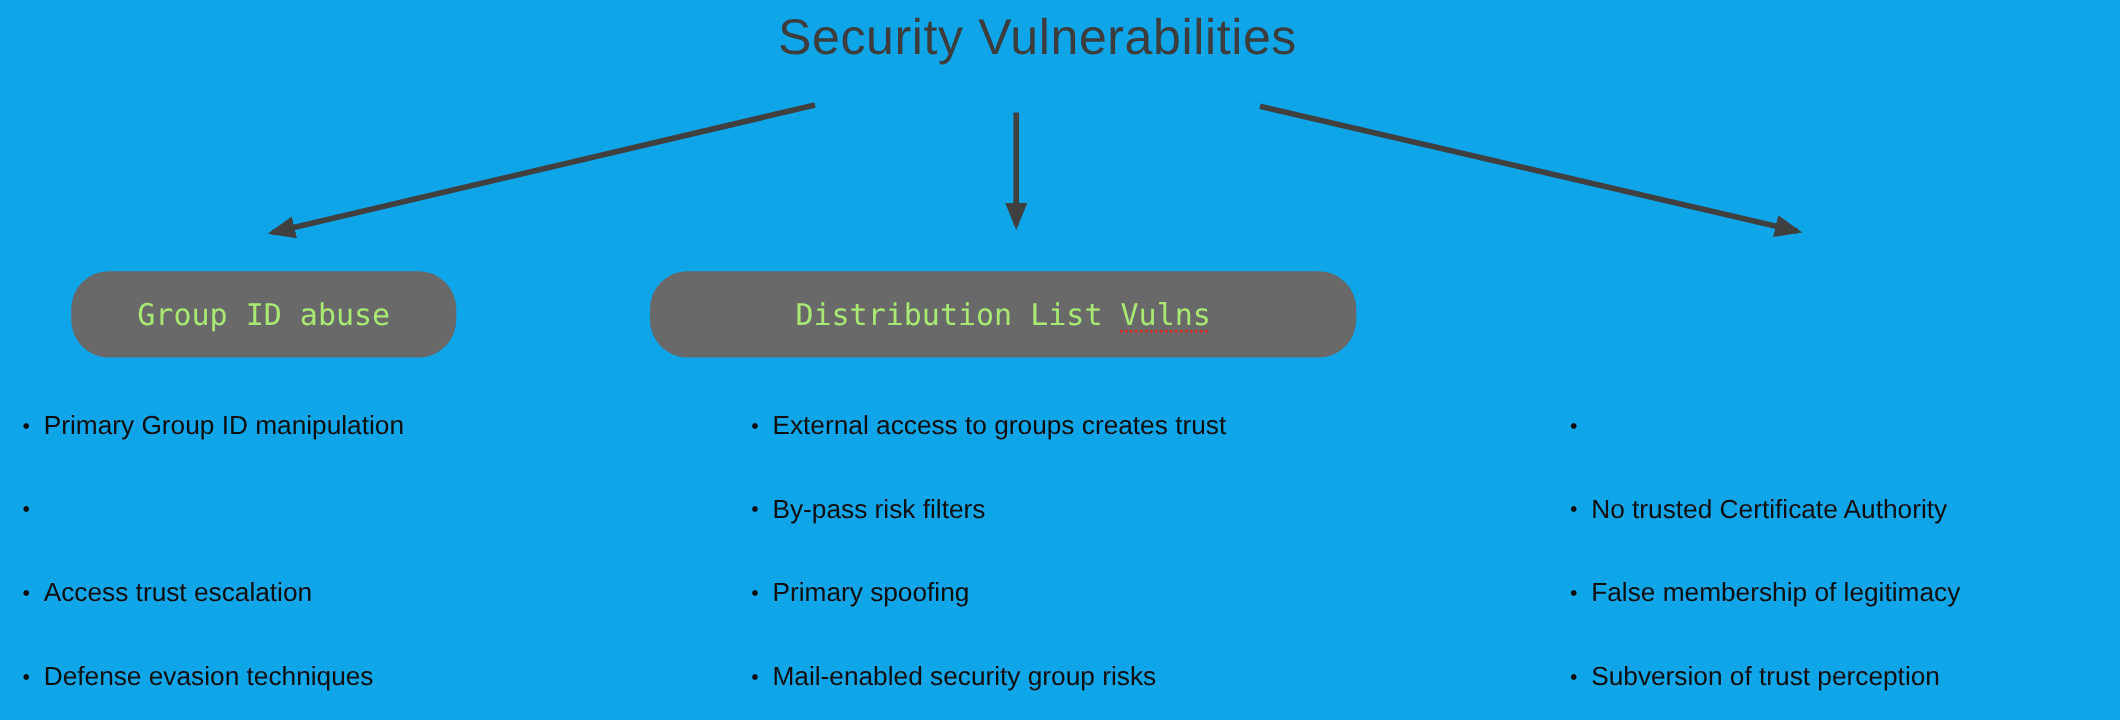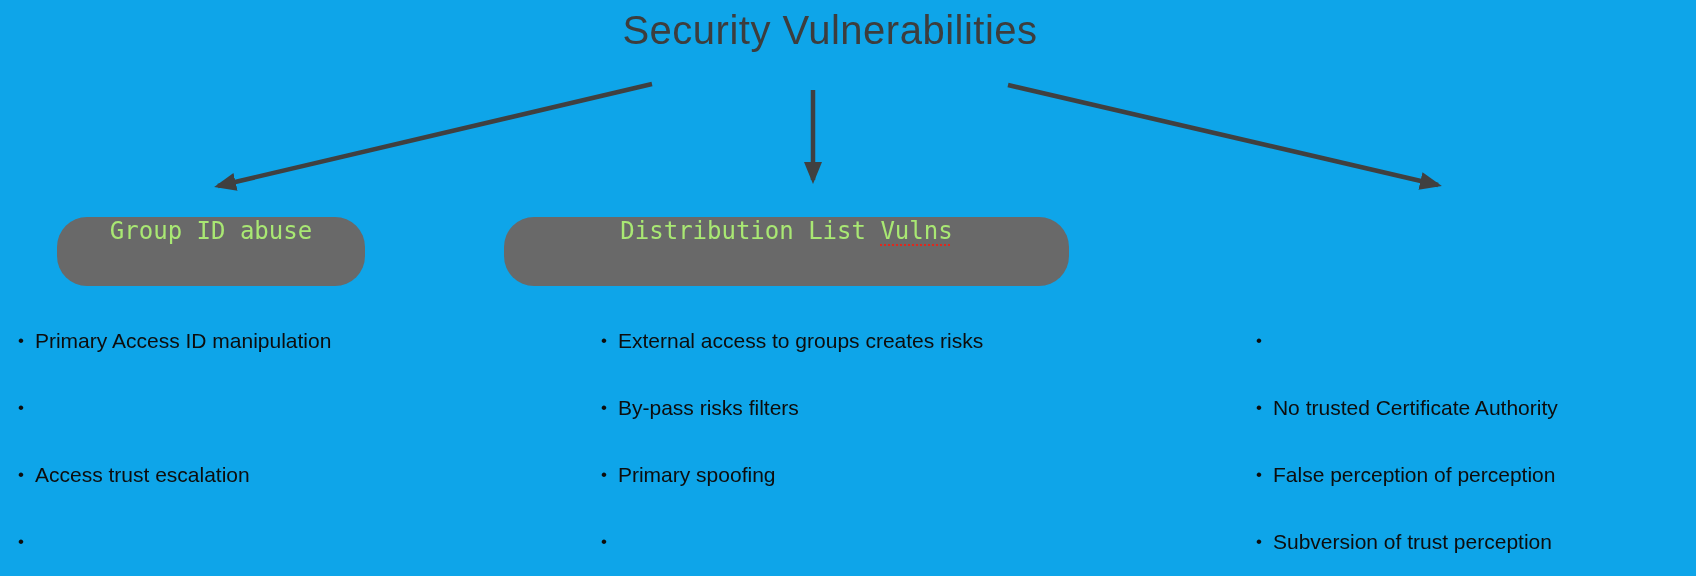--- a/index.html
+++ b/index.html
@@ -30,29 +30,29 @@
     height: 576px;
     pointer-events: none;
   }
   .node {
     position: absolute;
     top: 217px;
     height: 69px;
     background: #696969;
     border-radius: 30px;
     display: flex;
-    align-items: flex-start;
+    align-items: center;
     justify-content: center;
     font-family: "DejaVu Sans Mono", "Liberation Mono", monospace;
     font-size: 24px;
     color: #a9e873;
     white-space: pre;
   }
   .node-1 { left: 57px;   width: 308px; }
-  .node-2 { left: 504px;  width: 565px; }
+  .node-2 { left: 520px;  width: 565px; }
   .node-3 { left: 1233px; width: 447px; }
   .flagged {
     text-decoration-line: underline;
     text-decoration-style: dotted;
     text-decoration-color: #e0281e;
     text-decoration-thickness: 2px;
     text-underline-offset: 5px;
   }
   .col {
     position: absolute;
@@ -101,63 +101,65 @@
   </div>
 
   <div class="node node-2">
     <span><span>Distribution List </span><span class="flagged">Vulns</span></span>
   </div>
 
 
   <ul class="col col-1">
     <li>
         <span class="bullet">•</span>
-        <span>Primary Access ID manipulation</span>
+        <span>Primary Group ID manipulation</span>
       </li>
     <li>
         <span class="bullet">•</span>
       </li>
     <li>
         <span class="bullet">•</span>
         <span>Access trust escalation</span>
       </li>
     <li>
         <span class="bullet">•</span>
+        <span>Defense evasion techniques</span>
       </li>
   </ul>
 
   <ul class="col col-2">
     <li>
         <span class="bullet">•</span>
-        <span>External access to groups creates risks</span>
+        <span>External access to groups creates trust</span>
       </li>
     <li>
         <span class="bullet">•</span>
-        <span>By-pass risks filters</span>
+        <span>By-pass risk filters</span>
       </li>
     <li>
         <span class="bullet">•</span>
         <span>Primary spoofing</span>
       </li>
     <li>
         <span class="bullet">•</span>
+        <span>Mail-enabled security group risks</span>
       </li>
   </ul>
 
   <ul class="col col-3">
     <li>
         <span class="bullet">•</span>
       </li>
     <li>
         <span class="bullet">•</span>
         <span>No trusted Certificate Authority</span>
       </li>
     <li>
         <span class="bullet">•</span>
-        <span>False perception of perception</span>
+        <span>False membership of legitimacy</span>
       </li>
     <li>
         <span class="bullet">•</span>
         <span>Subversion of trust perception</span>
       </li>
   </ul>
 
 </div>
 
 </body></html>

